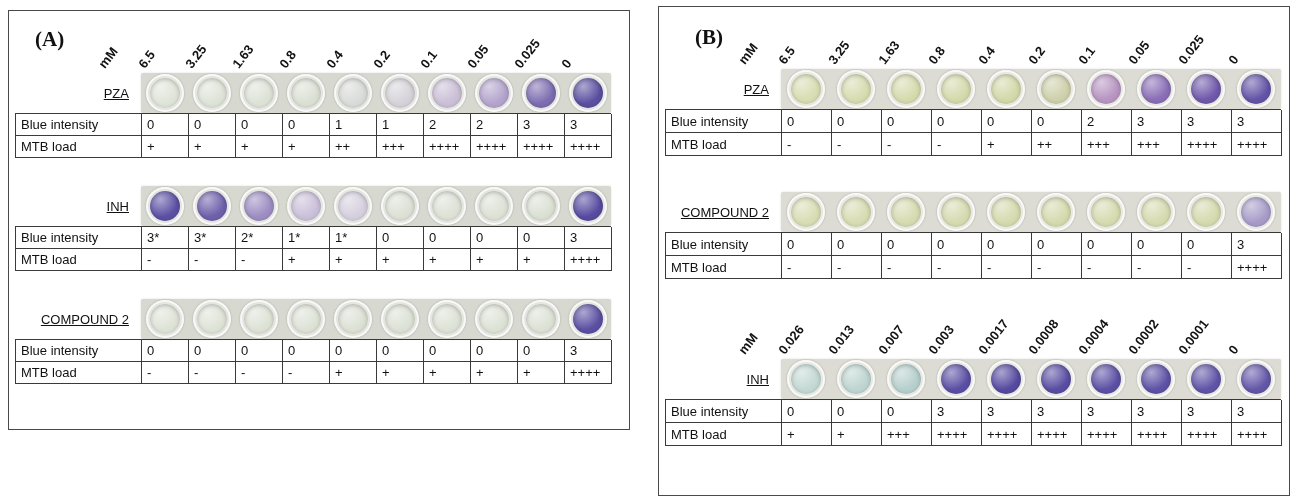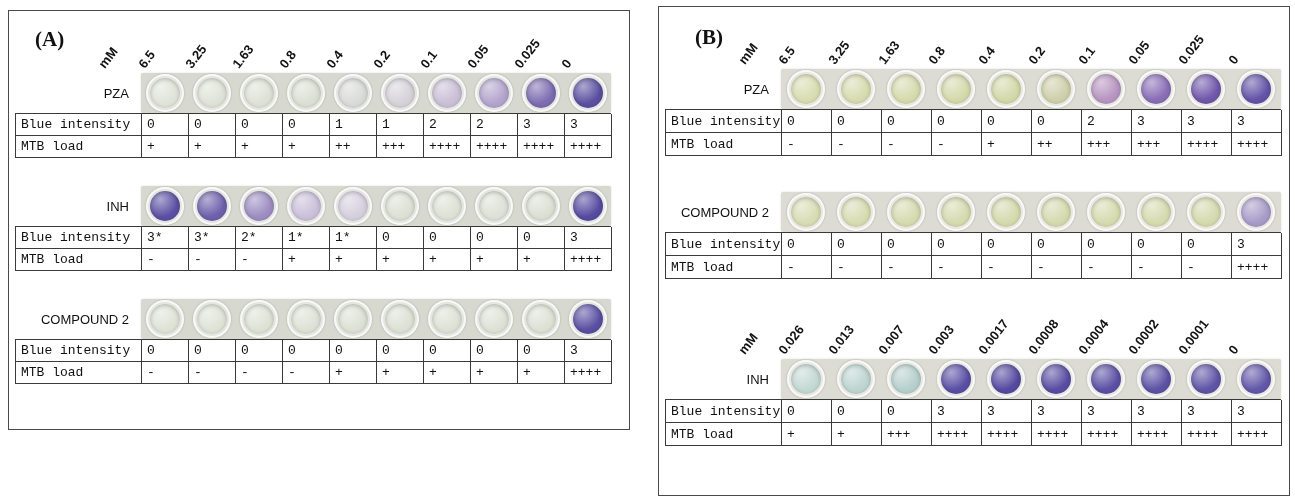--- a/index.html
+++ b/index.html
@@ -47,20 +47,21 @@
     white-space: nowrap;
   }
   .conc-unit .rot { left: calc(var(--labelw) - 34px); }
 
   .wells-row { display: flex; height: 40px; align-items: center; }
   .drug-label {
     display: flex; align-items: center; justify-content: flex-end;
     padding-right: 12px;
     font-size: 13px; color: #111;
     height: 40px;
+    text-decoration: underline;
   }
   .strip {
     display: flex;
     height: 40px;
     border-radius: 2px;
     box-shadow: 0 0 2px rgba(0,0,0,0.15);
   }
   .well-slot {
     width: var(--colw); flex: 0 0 var(--colw);
     height: 40px;
@@ -76,21 +77,21 @@
     width: 30px; height: 30px; border-radius: 50%;
     box-shadow: inset 0 1px 4px rgba(0,0,0,0.25);
   }
 
   .dtable {
     width: calc(var(--labelw) + var(--colw) * 10);
     border-top: 1px solid #3a3a3a;
     border-left: 1px solid #3a3a3a;
     background: #fff;
   }
-  .trow { display: flex; height: 22px; font-family: Liberation Mono, monospace; }
+  .trow { display: flex; height: 22px; }
   .panel-b .trow { height: 23px; }
   .tcell {
     border-right: 1px solid #3a3a3a;
     border-bottom: 1px solid #3a3a3a;
     font-size: 13px; color: #111;
     display: flex; align-items: center;
     padding-left: 5px;
     overflow: hidden;
   }
   .label-cell { width: var(--labelw); flex: 0 0 var(--labelw); }

